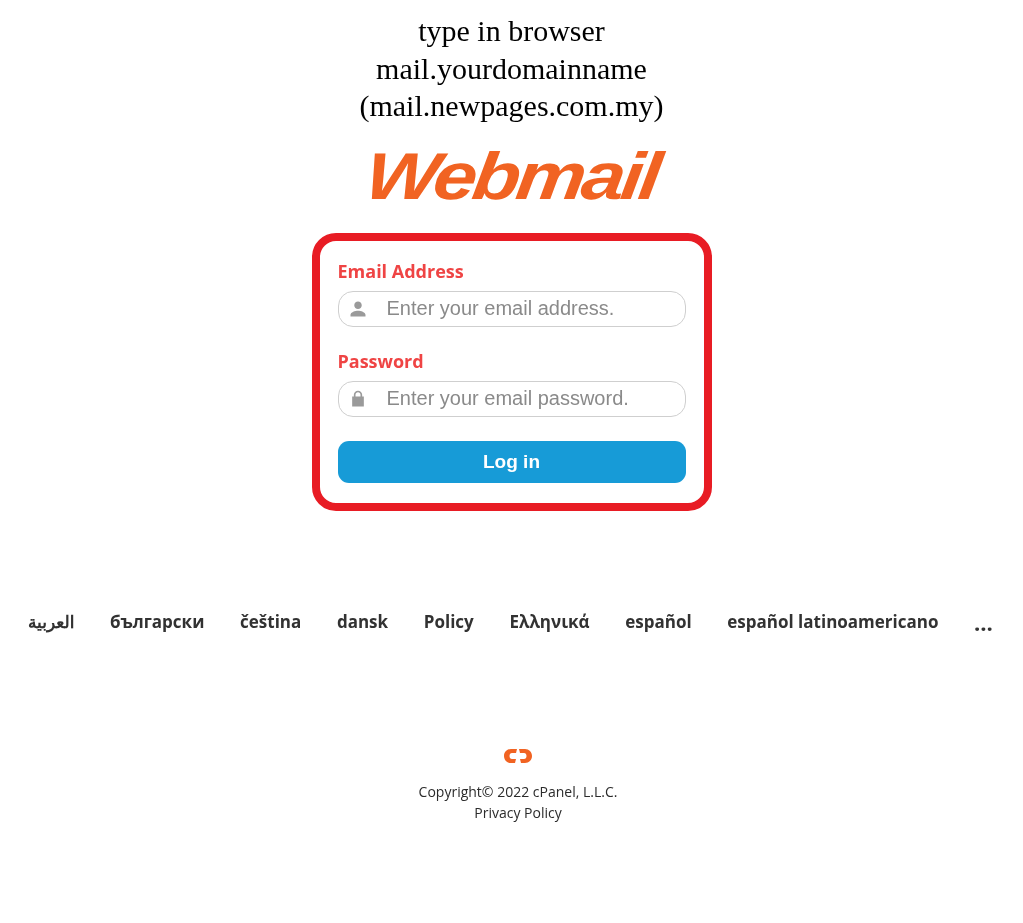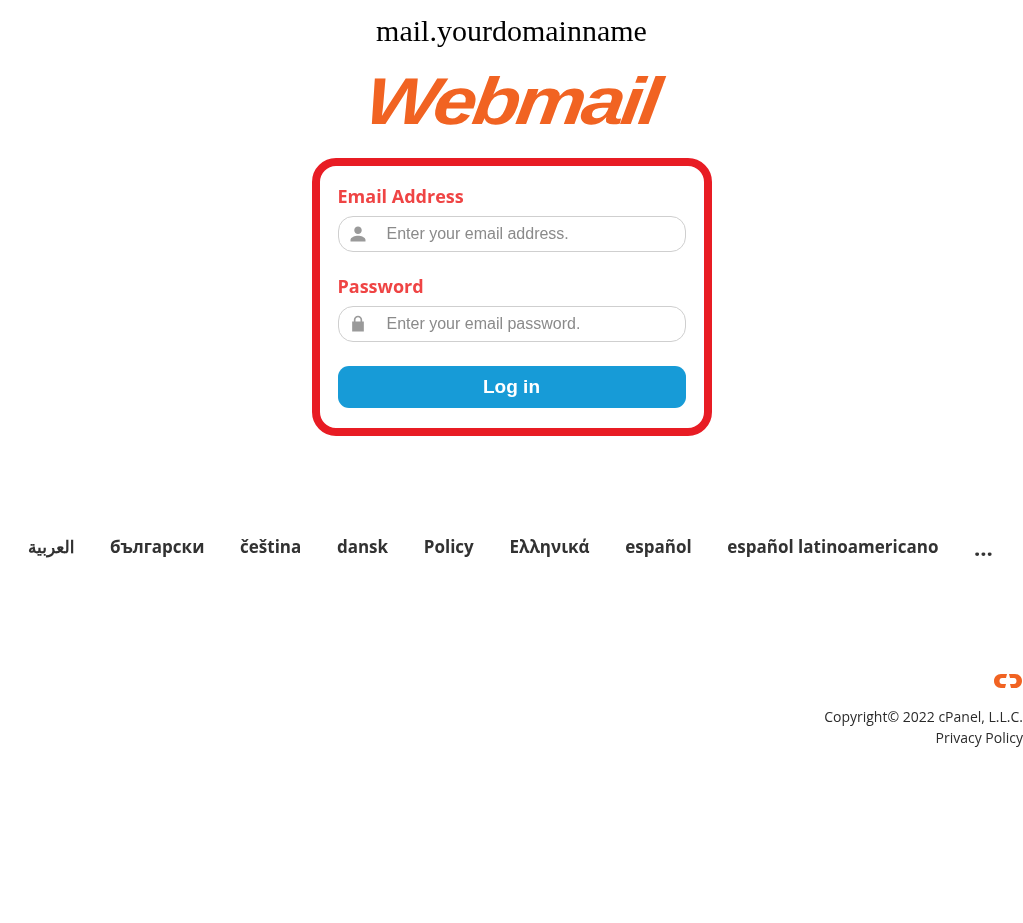--- a/index.html
+++ b/index.html
@@ -62,21 +62,21 @@
   width: 20px;
   height: 20px;
   pointer-events: none;
 }
 .text-input {
   width: 100%;
   height: 36px;
   border: 1px solid #cfcfcf;
   border-radius: 15px;
   padding: 0 10px 0 48px;
-  font-size: 16px;
+  font-size: 20px;
   color: #333;
   background: #fff;
 }
 .text-input::placeholder { color: #8a8a8a; }
 .login-button {
   width: 100%;
   height: 42px;
   background: #179bd7;
   border: none;
   border-radius: 11px;
@@ -101,21 +101,21 @@
   white-space: nowrap;
 }
 .locale-more {
   font-size: 22px;
   font-weight: 700;
   color: #333;
   cursor: pointer;
   letter-spacing: 2px;
 }
 .footer {
-  text-align: right;
+  text-align: center;
   margin-top: 108px;
   padding-left: 13px;
 }
 .cpanel-logo {
   display: inline-block;
   margin-bottom: 10px;
 }
 .copyright {
   font-size: 14px;
   color: #2b2b2b;
@@ -124,21 +124,23 @@
 .privacy {
   font-size: 14px;
   color: #2b2b2b;
   cursor: pointer;
 }
 </style>
 </head>
 <body>
 
 <div class="instructions">
+  <div>type in browser</div>
   <div>mail.yourdomainname</div>
+  <div>(mail.newpages.com.my)</div>
 </div>
 
 <div class="logo-wrap">
   <span class="webmail-logo">Webmail</span>
 </div>
 
 <div class="login-box">
 
   <label class="field-label">Email Address</label>
   <div class="input-wrap">

